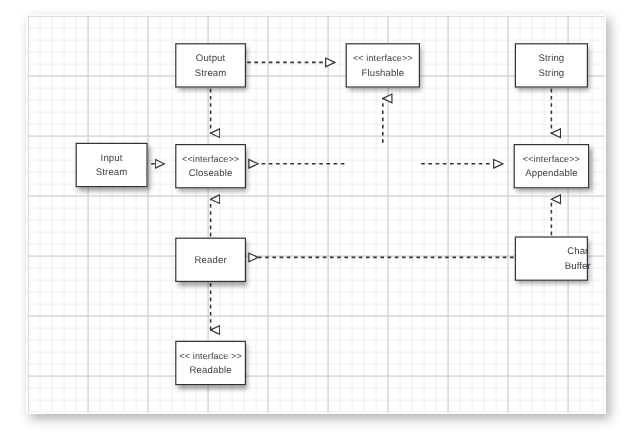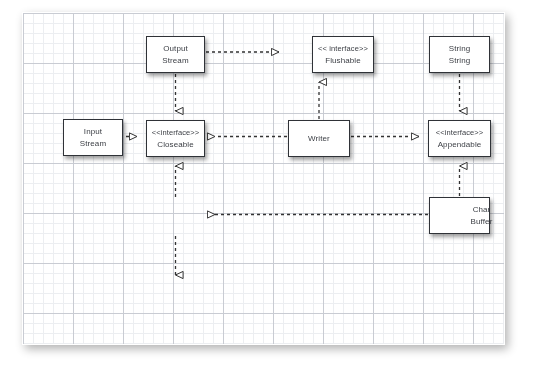--- a/index.html
+++ b/index.html
@@ -128,21 +128,21 @@
       <line x1="175.5" y1="236" x2="175.5" y2="275" marker-end="url(#hollow-down)"></line>
     </g>
   </svg>
 
   <div class="node" style="left:146px; top:36px; width:59px; height:37px;">
 
     <span class="nm">Output</span>
     <span class="nm">Stream</span>
   </div>
 
-  <div class="node" style="left:288px; top:36px; width:62px; height:37px;margin-left:24px;">
+  <div class="node" style="left:288px; top:36px; width:62px; height:37px;">
     <span class="stereotype">&lt;&lt; interface&gt;&gt;</span>
     <span class="nm">Flushable</span>
   </div>
 
   <div class="node" style="left:429px; top:36px; width:61px; height:37px;">
 
     <span class="nm">String</span>
     <span class="nm">String</span>
   </div>
 
@@ -150,31 +150,35 @@
 
     <span class="nm">Input</span>
     <span class="nm">Stream</span>
   </div>
 
   <div class="node" style="left:146px; top:120px; width:59px; height:37px;">
     <span class="stereotype">&lt;&lt;interface&gt;&gt;</span>
     <span class="nm">Closeable</span>
   </div>
 
-  <div class="node" style="left:288px; top:120px; width:62px; height:37px;">
-
-    <span class="nm">Writer</span>
-  </div>
 
   <div class="node" style="left:428px; top:120px; width:63px; height:37px;">
     <span class="stereotype">&lt;&lt;interface&gt;&gt;</span>
     <span class="nm">Appendable</span>
   </div>
 
+  <div class="node" style="left:146px; top:198px; width:59px; height:37px;">
+
+    <span class="nm">Reader</span>
+  </div>
 
   <div class="node" style="left:429px; top:197px; width:61px; height:37px;padding-left:44px;">
 
     <span class="nm">Char</span>
     <span class="nm">Buffer</span>
   </div>
 
+  <div class="node" style="left:146px; top:284px; width:59px; height:37px;">
+    <span class="stereotype">&lt;&lt; interface &gt;&gt;</span>
+    <span class="nm">Readable</span>
+  </div>
 
 </div>
 
 </body></html>

